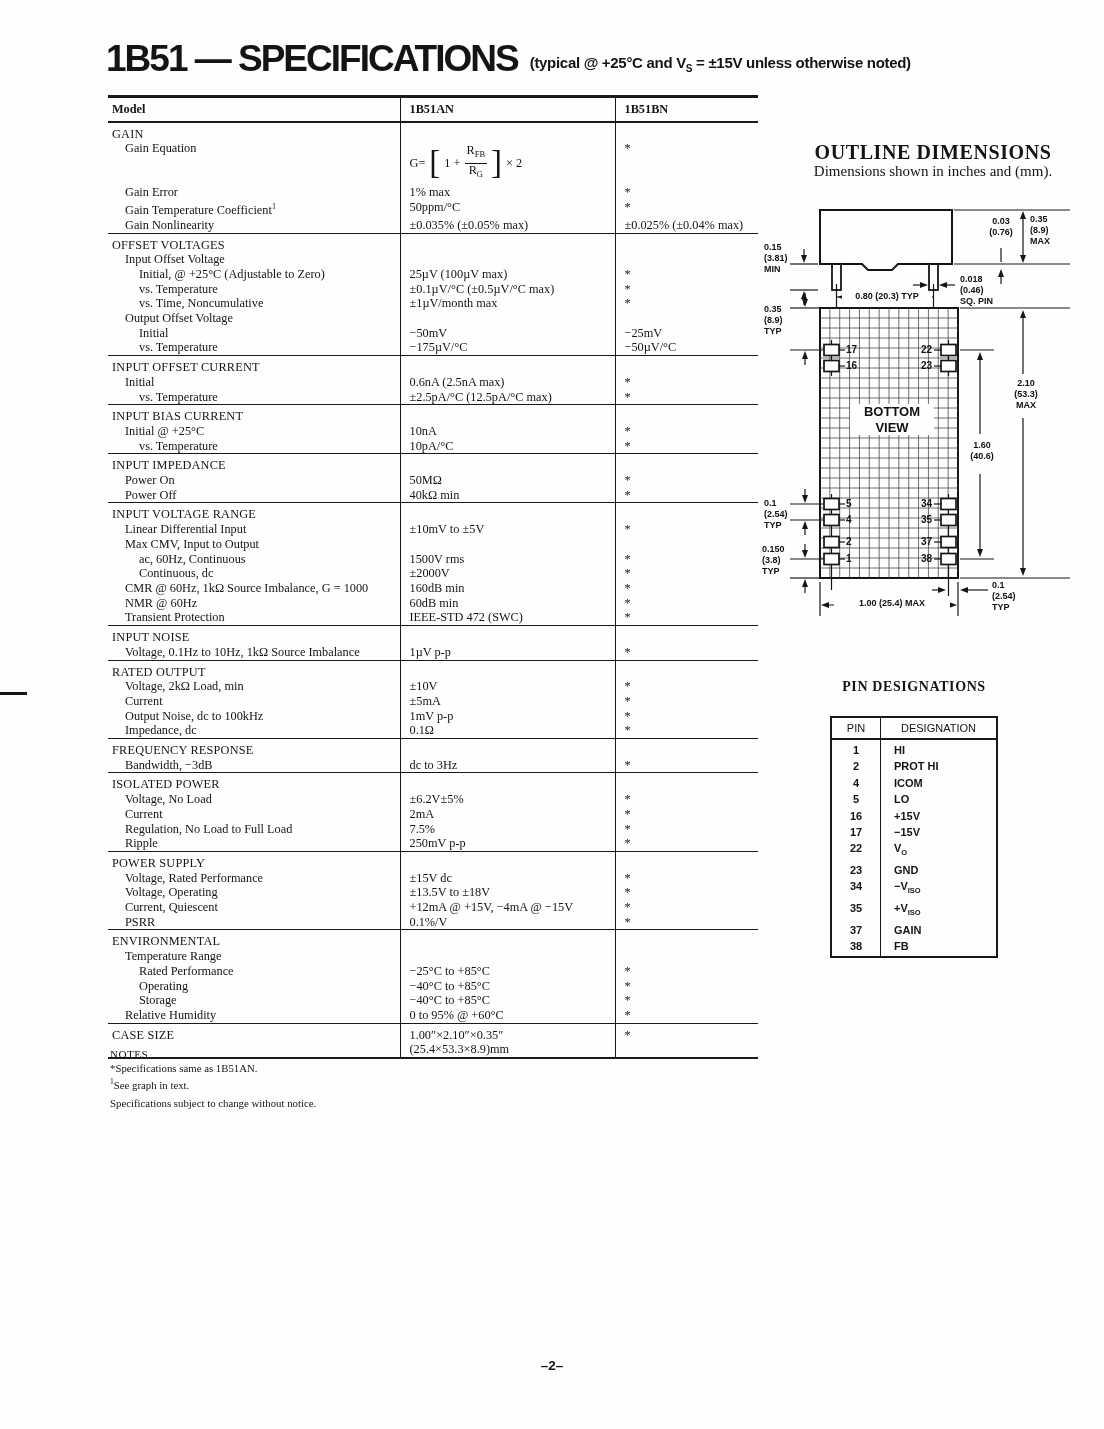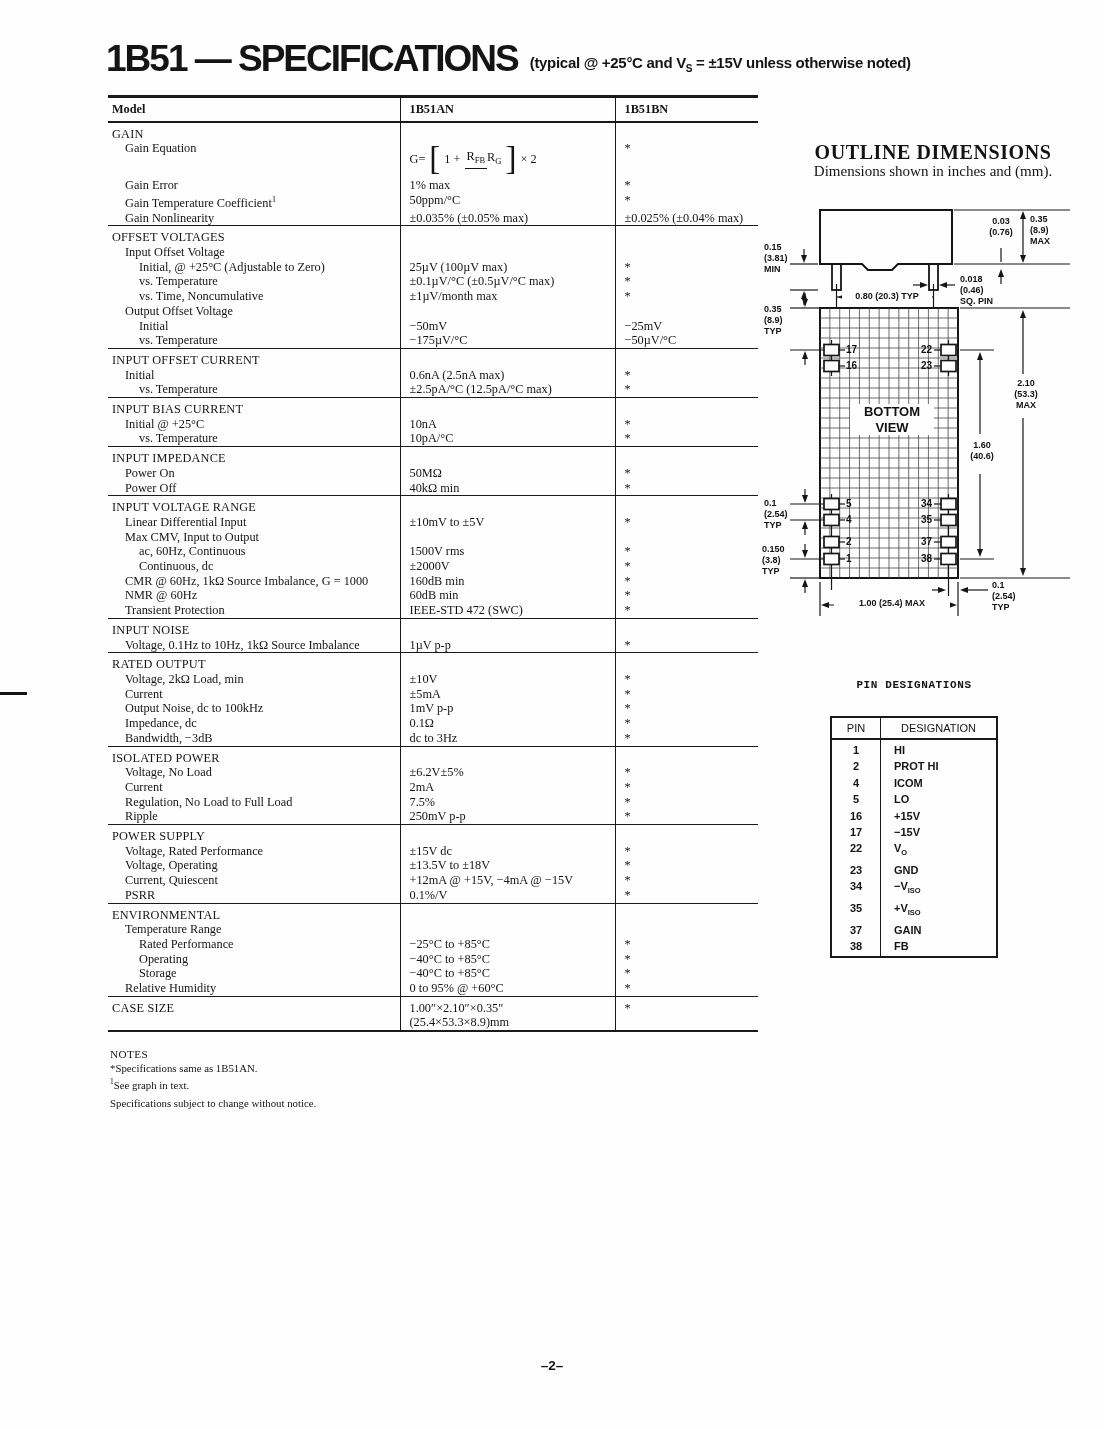--- a/index.html
+++ b/index.html
@@ -21,21 +21,21 @@
   table.spec td:nth-child(2),table.spec td:nth-child(3){border-left:1.8px solid #191919;padding-left:9px;}
   tr.section-start td{border-top:1.8px solid #191919;padding-top:4px;}
   td.sec-name{letter-spacing:0.2px;}
   td.label.ind1{padding-left:17px;}
   td.label.ind2{padding-left:31px;}
   td.val{white-space:pre-line;}
   td.label sup{font-size:8px;}
   
   .eq{display:inline-flex;align-items:center;gap:4px;padding:3px 0 4px 0;}
   .eq .brk{font-size:33px;font-weight:400;line-height:0.9;font-family:"Liberation Serif",serif;}
-  .frac{display:inline-flex;align-items:center;line-height:13px;font-size:12.3px;}
+  .frac{display:inline-flex;flex-direction:column;align-items:center;line-height:13px;font-size:12.3px;}
   .frac .num{border-bottom:1.3px solid #141414;padding:0 2px 1px 2px;}
   .frac sub{font-size:8.5px;}
 
   
   .notes{position:absolute;left:110px;top:1048px;font-size:10.8px;line-height:13.5px;}
   .notes .ntitle{font-size:11.2px;letter-spacing:0.4px;}
   .notes .gap{margin-top:5px;}
   .notes sup{font-size:7.5px;}
 
   
@@ -44,21 +44,21 @@
   .od-sub{position:absolute;left:762px;top:163px;width:342px;text-align:center;font-size:15px;}
 
   .diagram{position:absolute;left:762px;top:192px;width:342px;height:452px;}
   .diagram svg{position:absolute;left:0;top:0;}
   .dlab{position:absolute;font:bold 9px/1.2 "Liberation Sans",sans-serif;white-space:pre-line;color:#111;}
   .dlab.bgw{background:#fefefe;padding:0 2px;}
   .pnum{position:absolute;font:bold 10px/1 "Liberation Sans",sans-serif;color:#111;}
 
   
   .pd-title{position:absolute;left:772px;top:679px;width:284px;text-align:center;
-            font-weight:bold;font-size:11px;letter-spacing:0.6px;font-family:Liberation Mono, monospace;}
+            font-weight:bold;font-size:14px;letter-spacing:0.6px;}
   table.pins{position:absolute;left:830px;top:716px;width:168px;border-collapse:collapse;
              border:2px solid #191919;font-family:"Liberation Sans",sans-serif;table-layout:fixed;}
   table.pins th{font-size:11px;font-weight:normal;padding:4px 0 4px 0;border-bottom:2.4px solid #191919;text-align:center;}
   table.pins td{font-size:11px;font-weight:bold;line-height:14.4px;vertical-align:top;}
   table.pins th:first-child,table.pins td:first-child{width:48px;border-right:1.8px solid #191919;text-align:center;}
   table.pins td:last-child{padding-left:13px;}
   table.pins tbody tr:first-child td{padding-top:3px;}
   table.pins tbody tr:last-child td{padding-bottom:3px;}
   table.pins sub{font-size:7.5px;}
 
@@ -269,20 +269,25 @@
         </tr>
         <tr>
           <td class="label ind1">Output Noise, dc to 100kHz</td>
           <td class="val">1mV p-p</td>
           <td class="val">*</td>
         </tr>
         <tr>
           <td class="label ind1">Impedance, dc</td>
           <td class="val">0.1Ω</td>
           <td class="val">*</td>
+        </tr>
+        <tr class="section-start">
+          <td class="sec-name">FREQUENCY RESPONSE</td>
+          <td class="val"></td>
+          <td class="val"></td>
         </tr>
         <tr>
           <td class="label ind1">Bandwidth, −3dB</td>
           <td class="val">dc to 3Hz</td>
           <td class="val">*</td>
         </tr>
         <tr class="section-start">
           <td class="sec-name">ISOLATED POWER</td>
           <td class="val"></td>
           <td class="val"></td>

